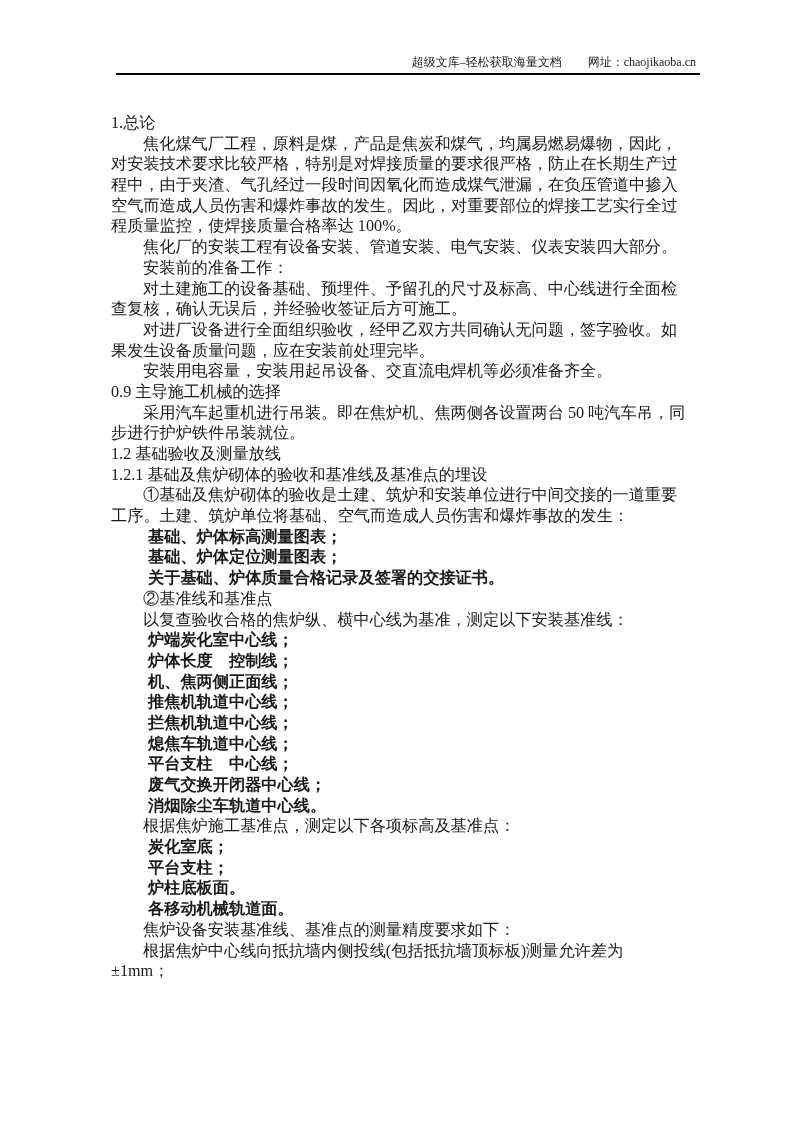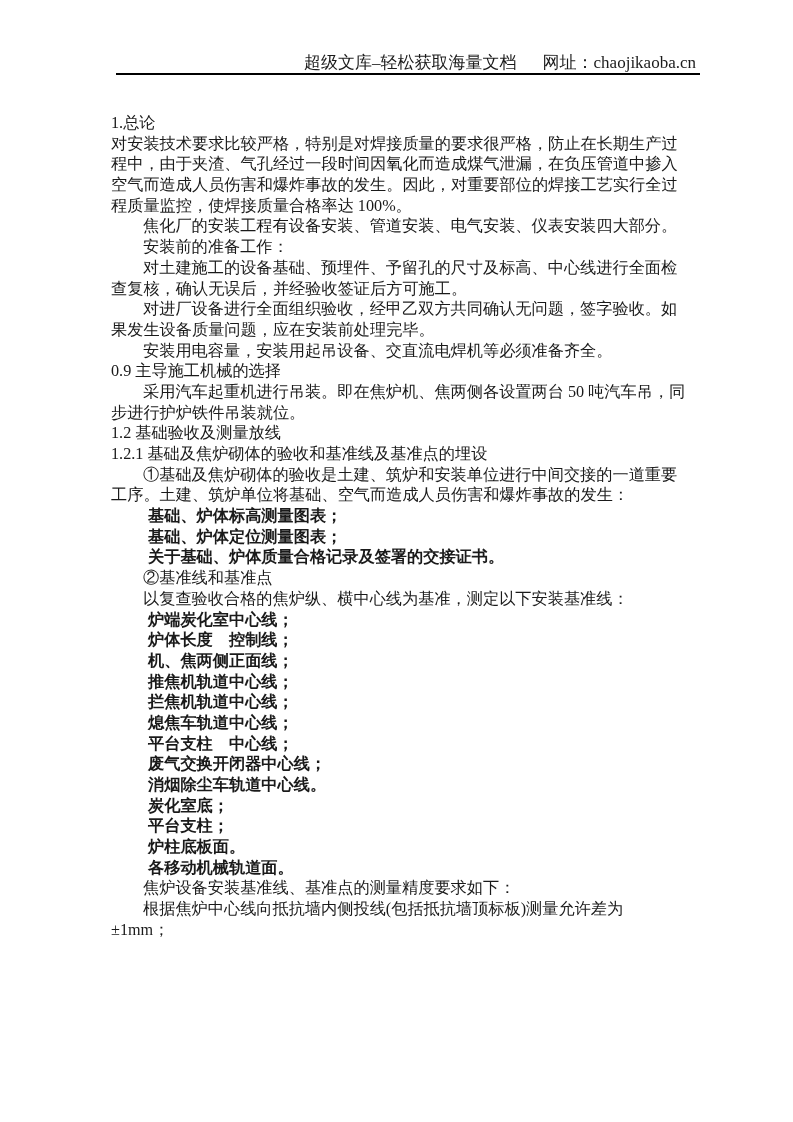--- a/index.html
+++ b/index.html
@@ -15,21 +15,21 @@
     overflow: hidden;
     font-family: "Liberation Serif", "DejaVu Serif", serif;
     color: #1a1a1a;
   }
   .doc-header {
     position: absolute;
     top: 54px;
     left: 113px;
     right: 97px;
     text-align: right;
-    font-size: 17px;
+    font-size: 12px;
     line-height: 17px;
     white-space: nowrap;
     color: #1a1a1a;
   }
   .doc-header .url-group {
     margin-left: 26px;
   }
   .header-rule {
     position: absolute;
     top: 73px;
@@ -61,20 +61,21 @@
 <div class="page">
 
   <div class="doc-header">
     <span>超级文库–轻松获取海量文档</span><span class="url-group"><span>网址：</span><span>chaojikaoba.cn</span></span>
   </div>
 
   <div class="header-rule"></div>
 
   <div class="doc-body">
       <div class="line">1.总论</div>
+      <div class="line indent-para">焦化煤气厂工程，原料是煤，产品是焦炭和煤气，均属易燃易爆物，因此，</div>
       <div class="line">对安装技术要求比较严格，特别是对焊接质量的要求很严格，防止在长期生产过</div>
       <div class="line">程中，由于夹渣、气孔经过一段时间因氧化而造成煤气泄漏，在负压管道中掺入</div>
       <div class="line">空气而造成人员伤害和爆炸事故的发生。因此，对重要部位的焊接工艺实行全过</div>
       <div class="line">程质量监控，使焊接质量合格率达 100%。</div>
       <div class="line indent-para">焦化厂的安装工程有设备安装、管道安装、电气安装、仪表安装四大部分。</div>
       <div class="line indent-para">安装前的准备工作：</div>
       <div class="line indent-para">对土建施工的设备基础、预埋件、予留孔的尺寸及标高、中心线进行全面检</div>
       <div class="line">查复核，确认无误后，并经验收签证后方可施工。</div>
       <div class="line indent-para">对进厂设备进行全面组织验收，经甲乙双方共同确认无问题，签字验收。如</div>
       <div class="line">果发生设备质量问题，应在安装前处理完毕。</div>
@@ -93,20 +94,21 @@
       <div class="line indent-para">以复查验收合格的焦炉纵、横中心线为基准，测定以下安装基准线：</div>
       <div class="line indent-list">炉端炭化室中心线；</div>
       <div class="line indent-list">炉体长度　控制线；</div>
       <div class="line indent-list">机、焦两侧正面线；</div>
       <div class="line indent-list">推焦机轨道中心线；</div>
       <div class="line indent-list">拦焦机轨道中心线；</div>
       <div class="line indent-list">熄焦车轨道中心线；</div>
       <div class="line indent-list">平台支柱　中心线；</div>
       <div class="line indent-list">废气交换开闭器中心线；</div>
       <div class="line indent-list">消烟除尘车轨道中心线。</div>
+      <div class="line indent-para">根据焦炉施工基准点，测定以下各项标高及基准点：</div>
       <div class="line indent-list">炭化室底；</div>
       <div class="line indent-list">平台支柱；</div>
       <div class="line indent-list">炉柱底板面。</div>
       <div class="line indent-list">各移动机械轨道面。</div>
       <div class="line indent-para">焦炉设备安装基准线、基准点的测量精度要求如下：</div>
       <div class="line indent-para">根据焦炉中心线向抵抗墙内侧投线(包括抵抗墙顶标板)测量允许差为</div>
       <div class="line">±1mm；</div>
     </div>
 
 </div>

